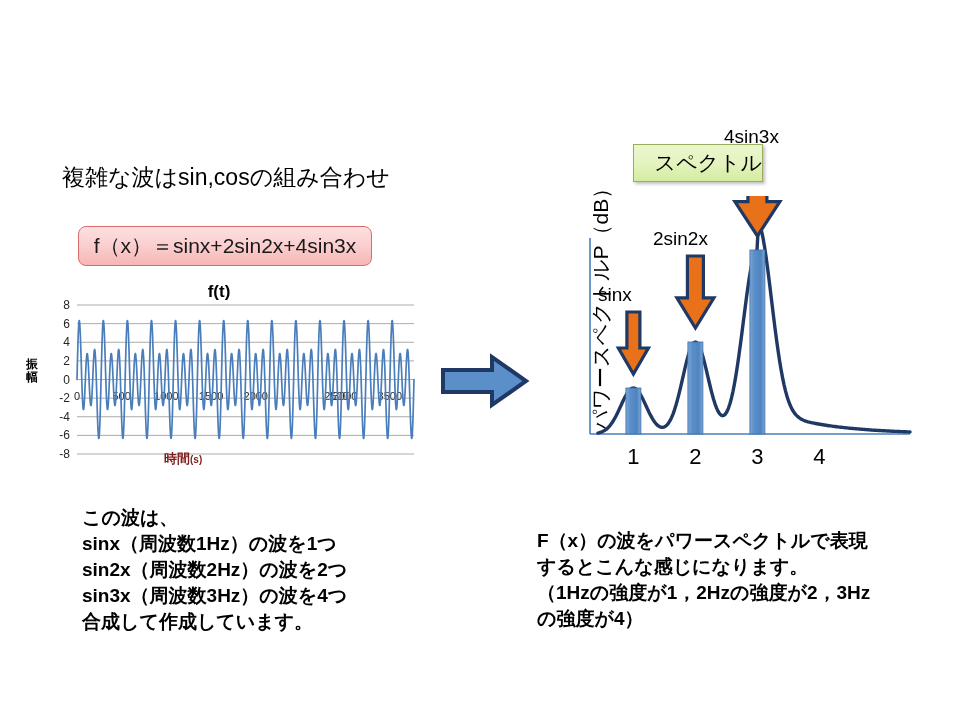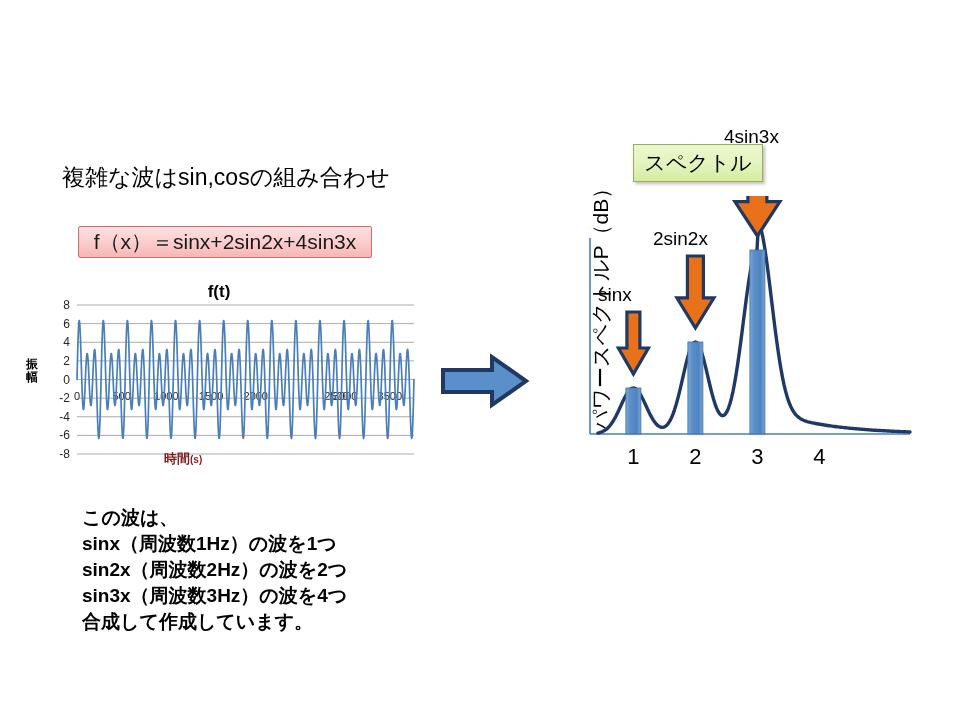--- a/index.html
+++ b/index.html
@@ -41,24 +41,24 @@
     color: #000000;
     white-space: nowrap;
   }
 
   
   .formula-box {
     position: absolute;
     left: 78px;
     top: 226px;
     width: 294px;
-    height: 32px;
+    height: 40px;
     box-sizing: border-box;
     border: 1px solid #d96b6b;
-    border-radius: 2px;
+    border-radius: 8px;
     background: linear-gradient(to bottom, #fce0e0 0%, #fbd0d0 45%, #f6b6b6 100%);
     display: flex;
     align-items: center;
     justify-content: center;
     font-size: 21px;
     color: #1a1a1a;
     white-space: nowrap;
   }
 
   
@@ -130,21 +130,21 @@
     position: absolute;
     left: 633px;
     top: 144px;
     width: 130px;
     height: 38px;
     box-sizing: border-box;
     border: 1px solid #9aad5e;
     background: linear-gradient(to bottom, #eaf7cd 0%, #e4f4c0 50%, #d4ec9e 100%);
     display: flex;
     align-items: center;
-    justify-content: center;
+    justify-content: flex-end;
     font-size: 21px;
     color: #000000;
     white-space: nowrap;
     box-shadow: 2px 2px 3px rgba(0,0,0,0.25);
   }
 
   
   #spectrum-chart {
     position: absolute;
     left: 560px;
@@ -325,14 +325,18 @@
         <div class="peak-label" style="left: 164px; top: -70px;">4sin3x</div>
       </div>
 
   </div>
 
   <div class="bottom-text" id="note-left">この波は、
 sinx（周波数1Hz）の波を1つ
 sin2x（周波数2Hz）の波を2つ
 sin3x（周波数3Hz）の波を4つ
 合成して作成しています。</div>
+  <div class="bottom-text" id="note-right">F（x）の波をパワースペクトルで表現
+するとこんな感じになります。
+（1Hzの強度が1，2Hzの強度が2，3Hz
+の強度が4）</div>
 
 </div>
 
 </body></html>

